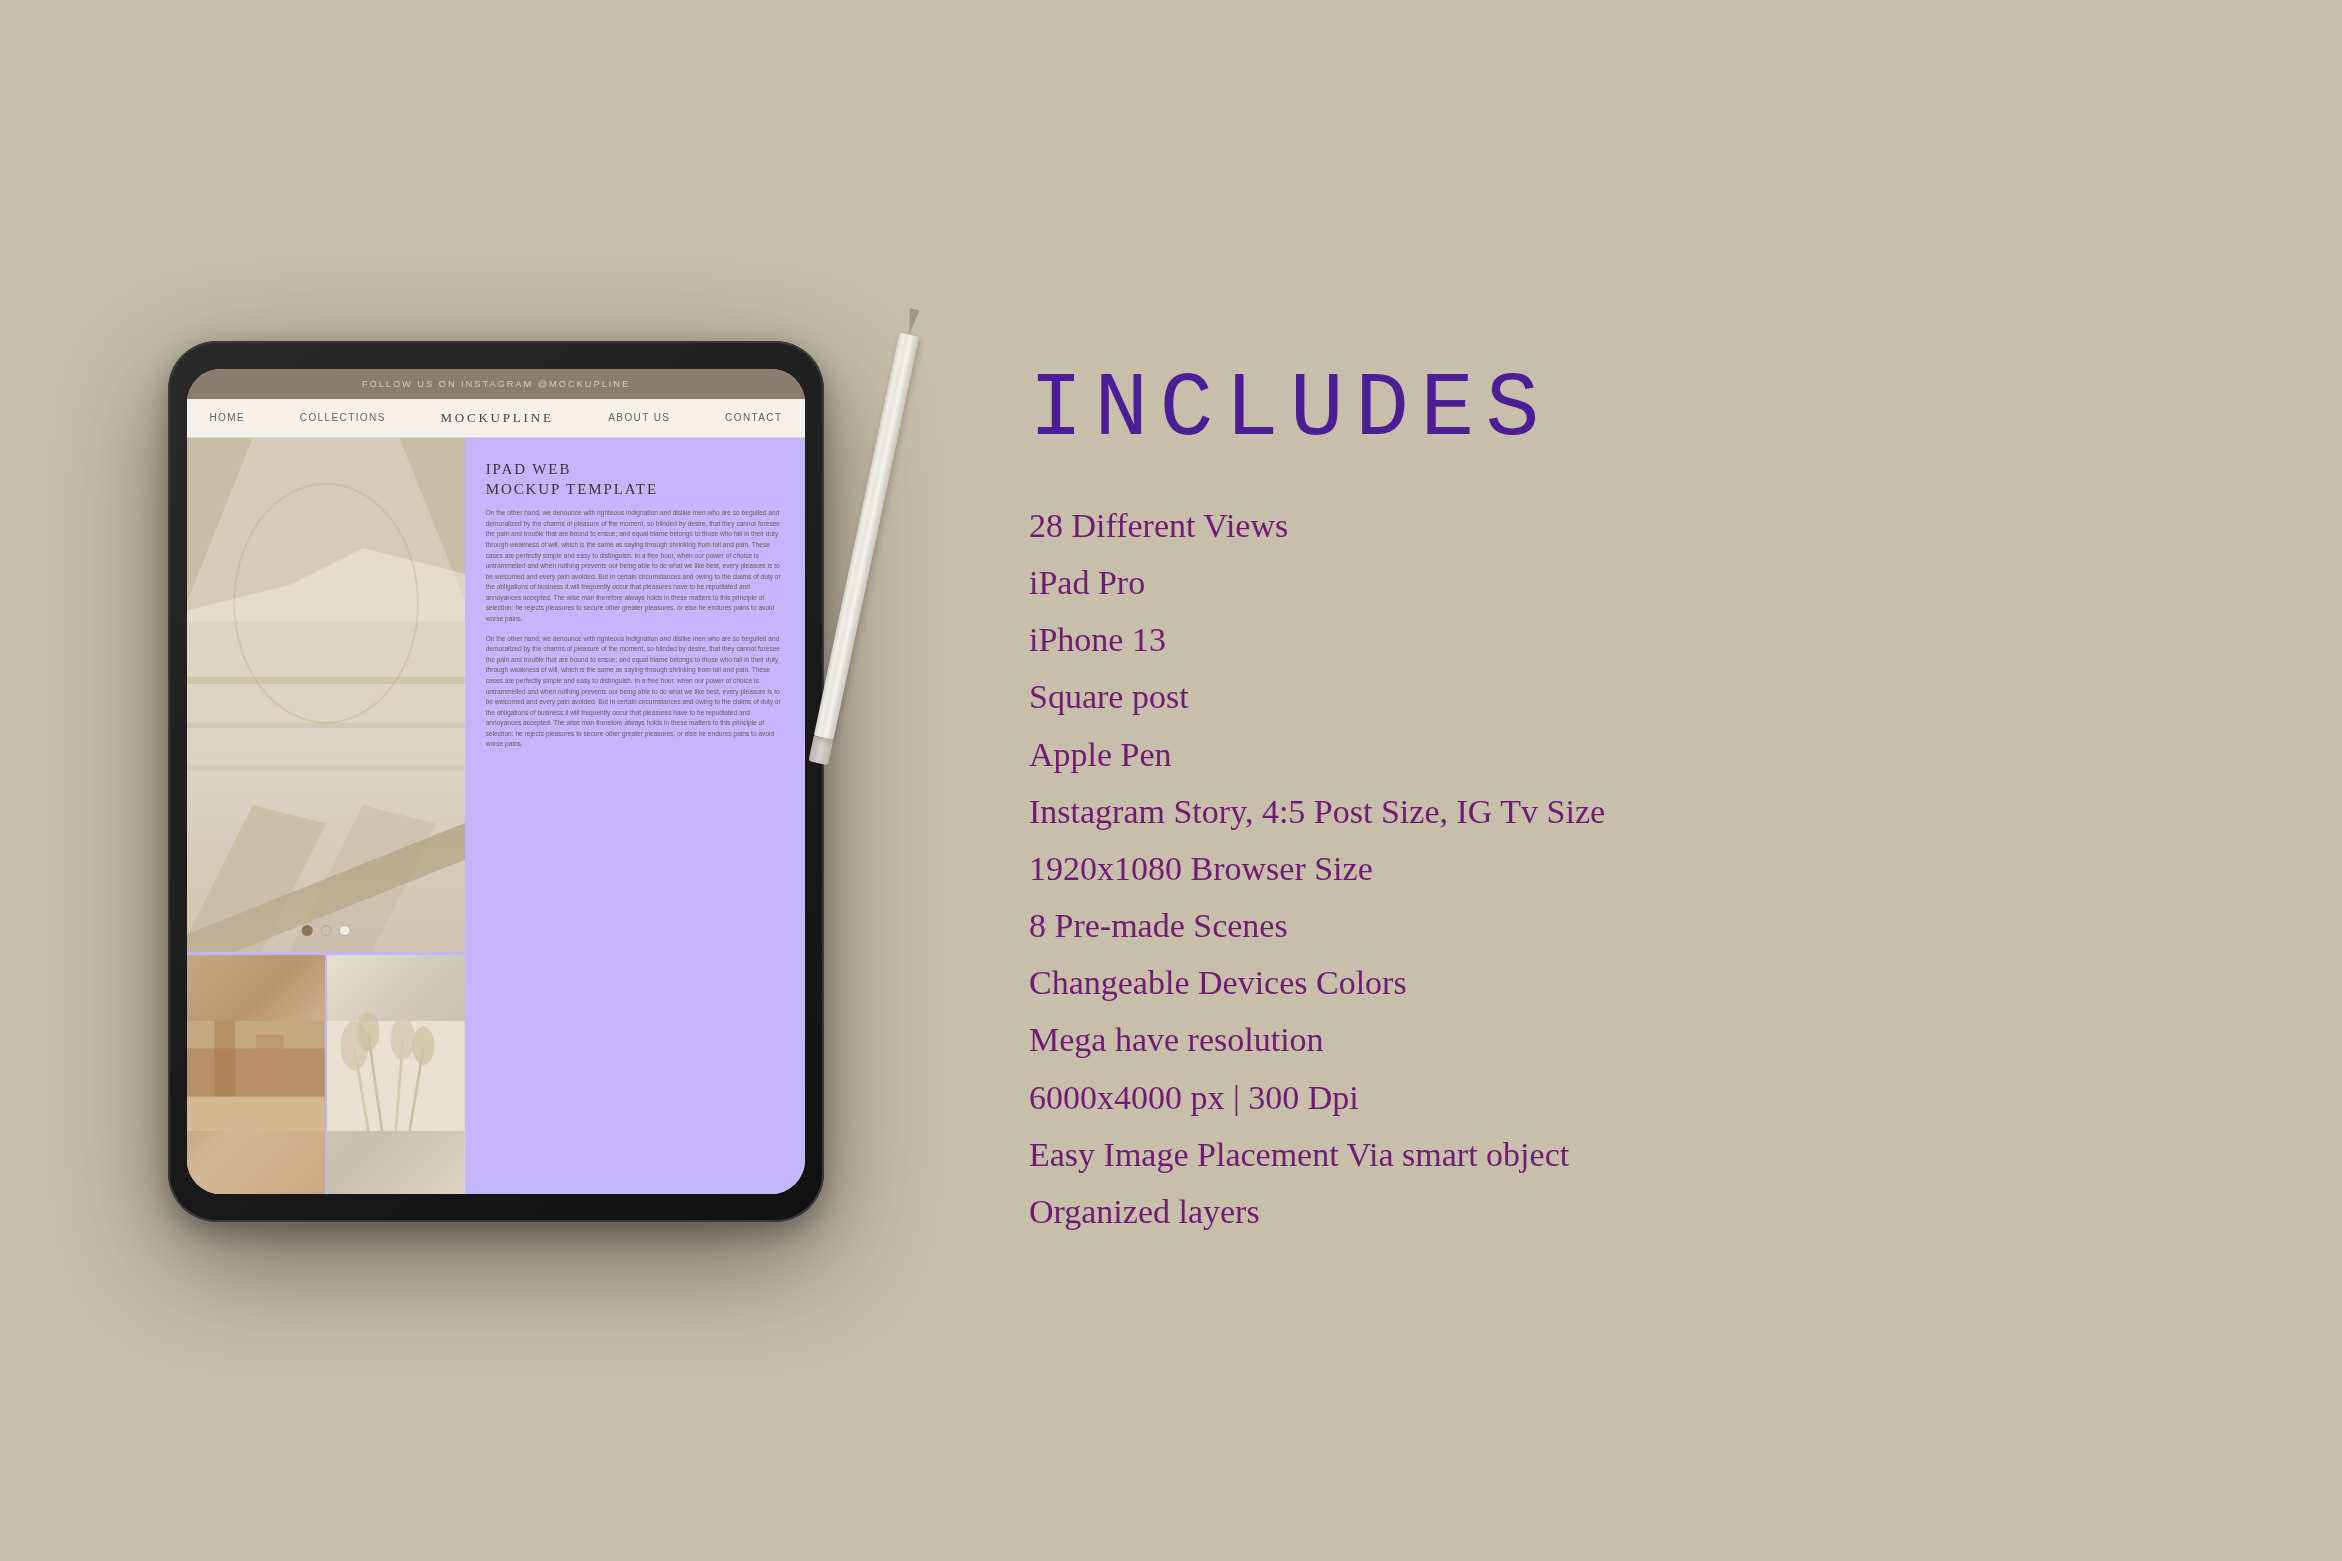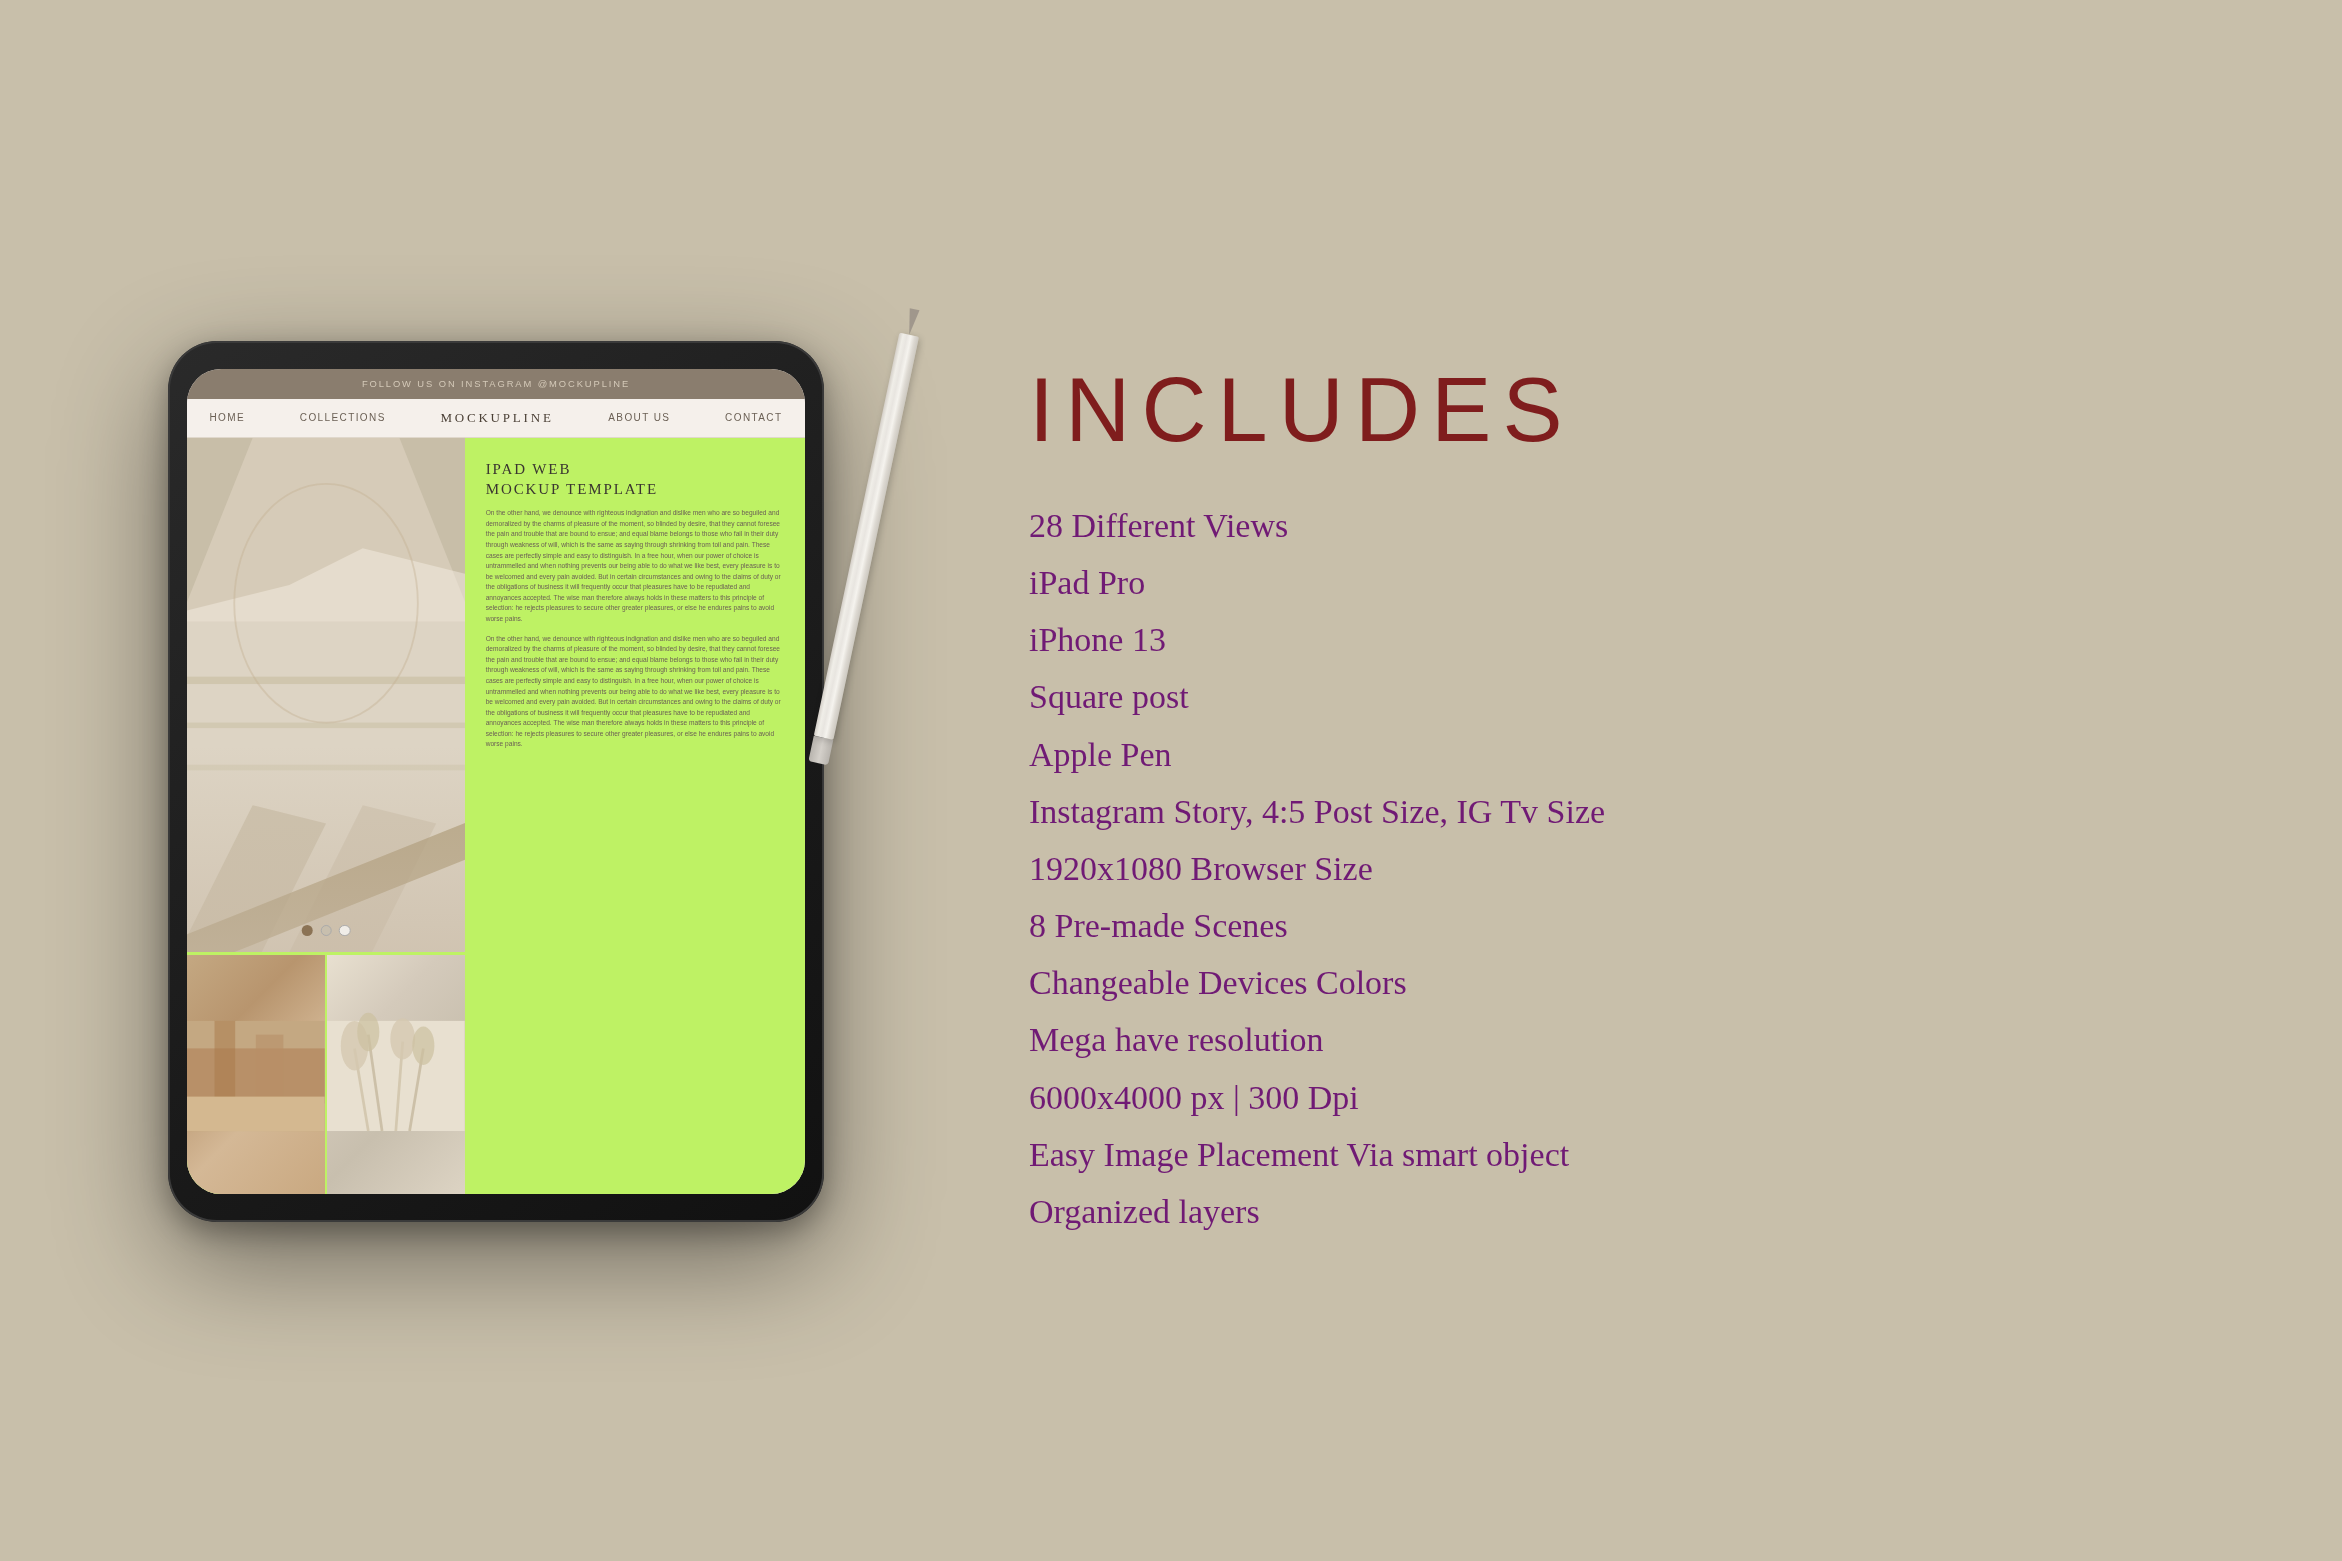--- a/index.html
+++ b/index.html
@@ -108,21 +108,21 @@
       letter-spacing: 2.8px;
       color: #4a3f35;
       font-family: Georgia, serif;
       text-transform: uppercase;
     }
 
     
     .screen-content {
       display: flex;
       height: calc(100% - 69px);
-      background: #bef264;
+      background: #c4b5fd;
     }
 
     
     .content-left {
       width: 45%;
       height: 100%;
       position: relative;
       overflow: hidden;
     }
 
@@ -263,22 +263,22 @@
 
     
     .includes-section {
       flex: 1;
       padding-top: 37px;
       padding-left: 37px;
     }
 
     .includes-title {
       font-size: 90px;
-      font-family: Liberation Sans, sans-serif;
-      color: #7f1d1d;
+      font-family: Liberation Mono, monospace;
+      color: #4c1d95;
       letter-spacing: 11.2px;
       text-transform: uppercase;
       font-weight: normal;
       margin-bottom: 49px;
       line-height: 1;
     }
 
     .includes-list {
       list-style: none;
       display: flex;

